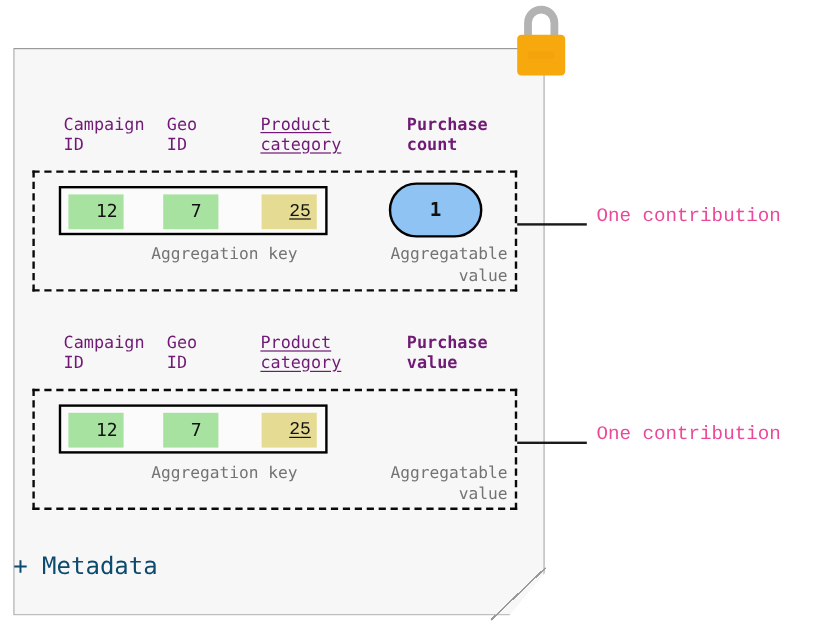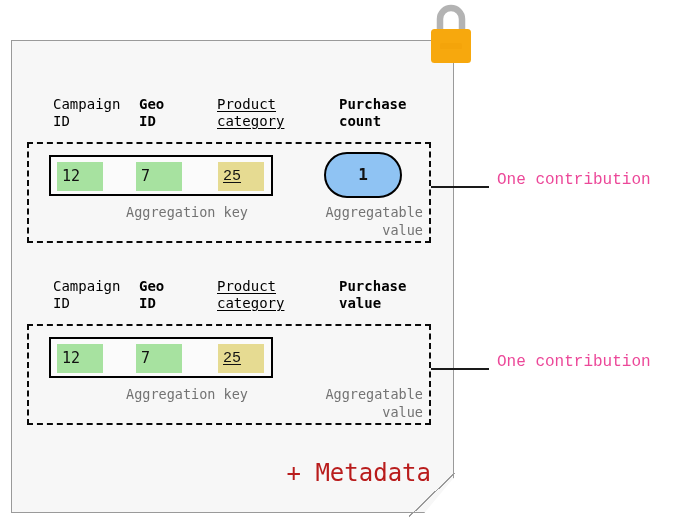--- a/index.html
+++ b/index.html
@@ -60,25 +60,25 @@
 
   .headers {
     position: relative;
     height: 46px;
   }
   .hdr {
     position: absolute;
     top: 0;
     font-size: 14px;
     line-height: 17px;
-    color: #000000;
+    color: #701a75;
     white-space: pre-line;
   }
   .hdr--campaign { left: 26px; }
-  .hdr--geo      { left: 112px; font-weight: bold; }
+  .hdr--geo      { left: 112px; }
   .hdr--product  { left: 190px; text-decoration: underline; text-underline-offset: 2px; }
   .hdr--measure  { left: 312px; font-weight: bold; }
 
   .dashbox {
     position: relative;
     height: 101px;
     border: 2px dashed #0a0a0a;
     box-sizing: border-box;
   }
 
@@ -92,21 +92,21 @@
     background: #fbfbfb;
     box-sizing: border-box;
   }
   .cell {
     position: absolute;
     top: 5px;
     height: 29px;
     line-height: 29px;
     font-size: 15px;
     color: #111111;
-    padding-left: 5px;
+    padding-left: 23px;
     box-sizing: border-box;
   }
   .cell--a { left: 6px;   width: 46px; background: #a7e2a0; }
   .cell--b { left: 85px;  width: 46px; background: #a7e2a0; }
   .cell--c { left: 167px; width: 46px; background: #e6db92;
              text-decoration: underline; text-underline-offset: 2px; font-family: Liberation Mono, monospace; }
 
   .pill {
     position: absolute;
     left: 295px;
@@ -166,23 +166,23 @@
     color: #ec4899;
     white-space: nowrap;
   }
 
   
   .metadata {
     position: absolute;
     left: 11px;
     top: 459px;
     width: 420px;
-    text-align: right;
-    font-size: 24px;
-    color: #b91c1c;
+    text-align: left;
+    font-size: 20px;
+    color: #0c4a6e;
   }
 </style>
 </head>
 <body>
 
 <div id="stage">
 
   <div class="card"></div>
   <div class="card-fold"></div>
 

